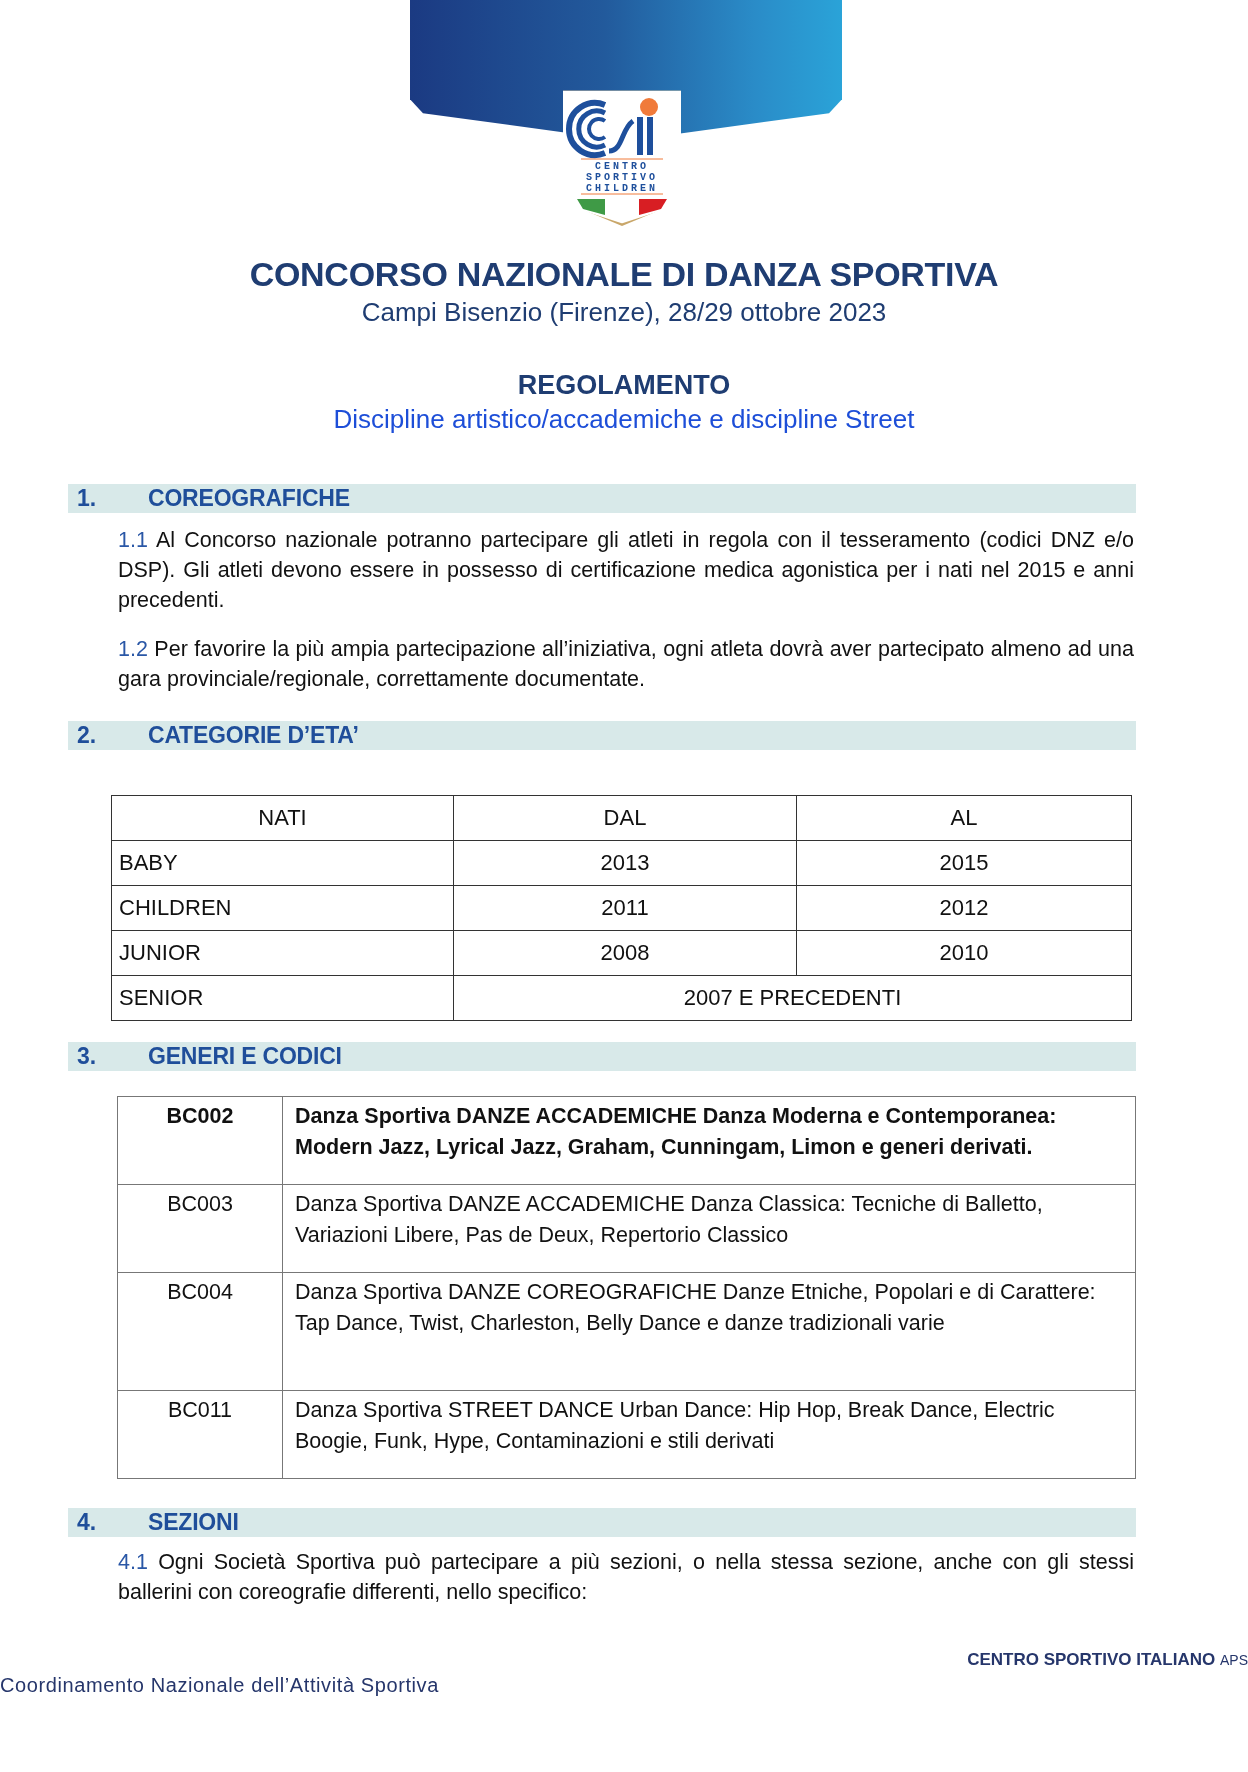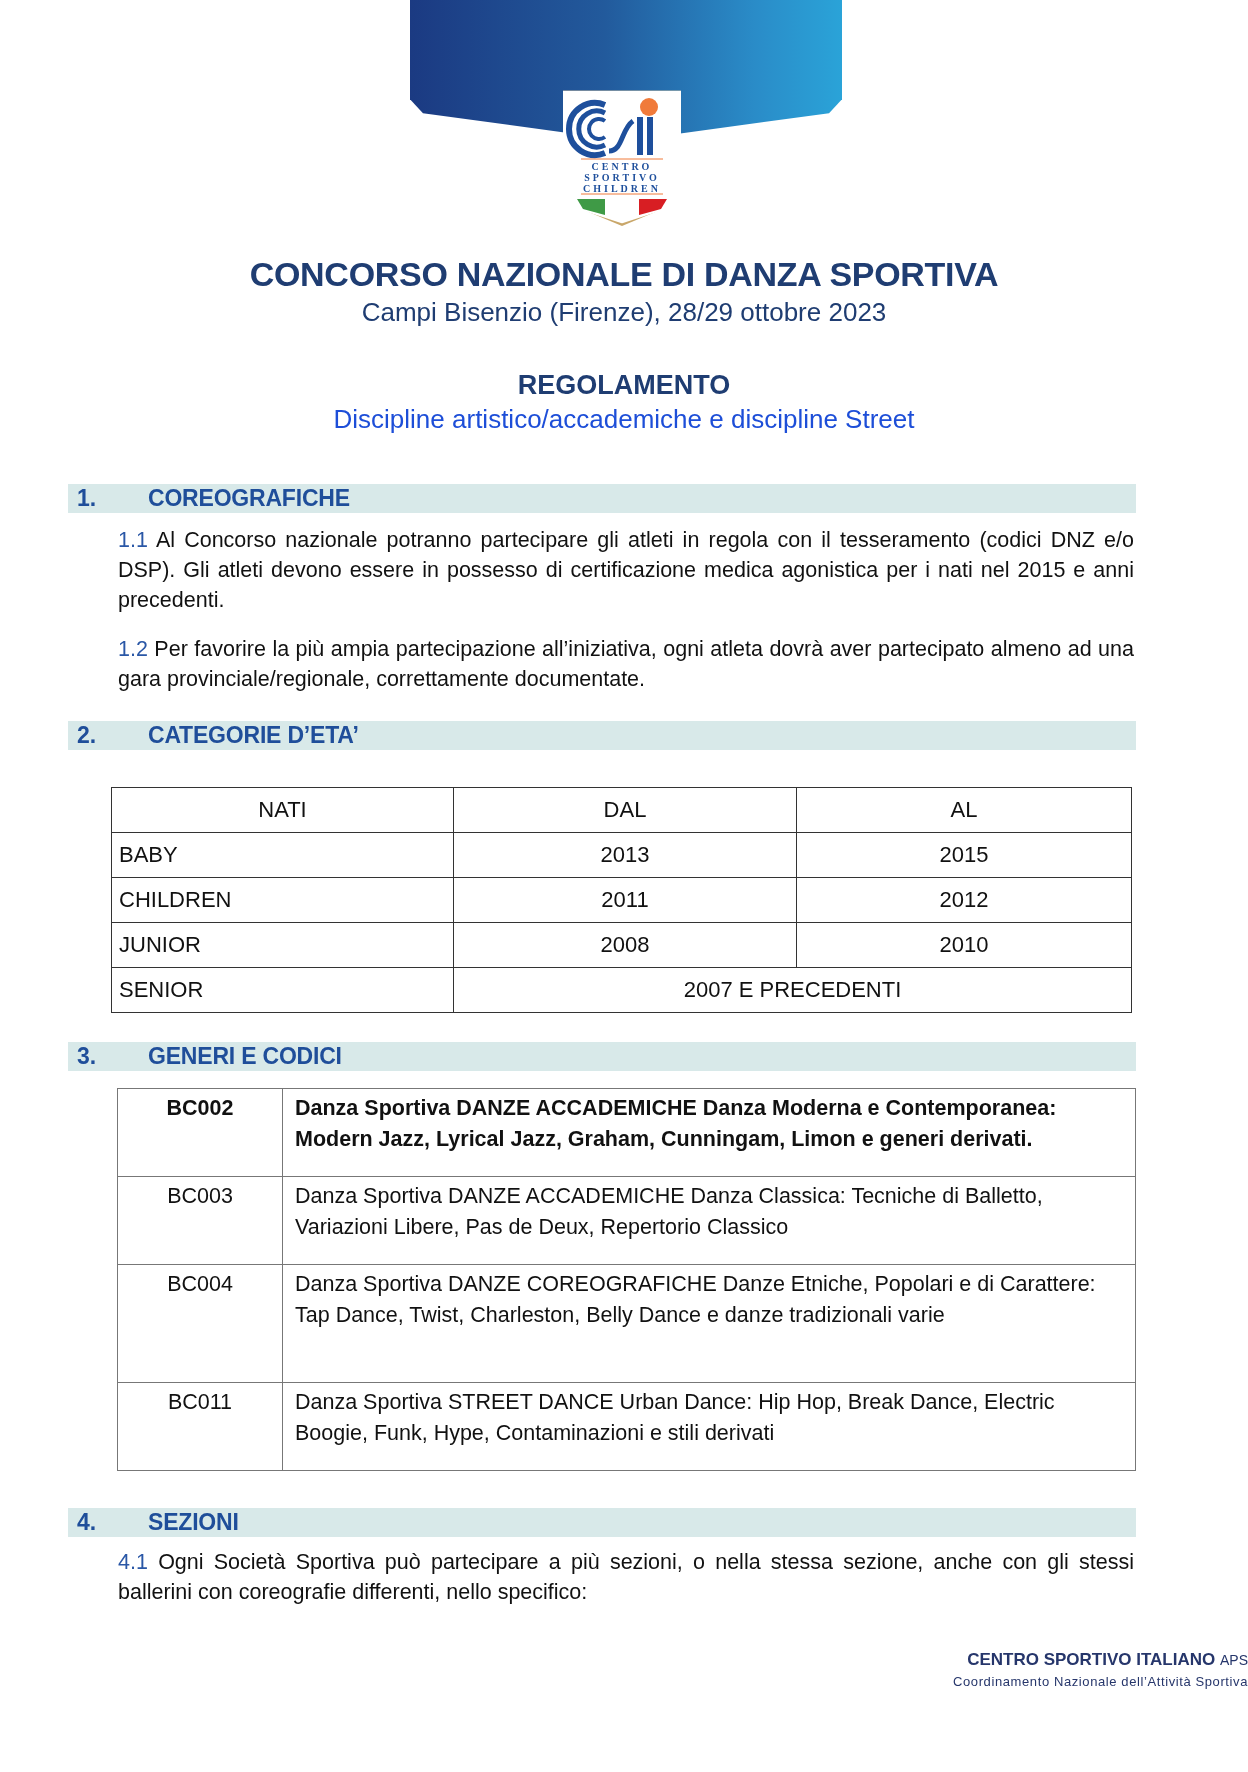--- a/index.html
+++ b/index.html
@@ -13,21 +13,21 @@
   }
   .logo-shield {
     position: absolute; left: 563px; top: 88px; width: 118px; height: 138px;
     background: #fff;
     border-top: 3px solid #c9a76a;
     clip-path: polygon(0 2%, 100% 2%, 100% 82%, 50% 100%, 0 82%);
   }
   .logo-shield svg { position: absolute; left: 0; top: 0; }
   .logo-text {
     position: absolute; left: 0; width: 118px; text-align: center;
-    font-family: Liberation Serif, serif; font-weight: bold;
+    font-family: Liberation Mono, monospace; font-weight: bold;
     font-size: 10px; letter-spacing: 3px; color: #1e4f9c; line-height: 11px;
   }
 
   .title-main {
     position: absolute; left: 0; width: 1248px; top: 255px; text-align: center;
     font-size: 34px; font-weight: bold; color: #1f3d72; letter-spacing: -0.3px;
   }
   .title-sub {
     position: absolute; left: 0; width: 1248px; top: 297px; text-align: center;
     font-size: 26px; color: #1f3d72;
@@ -49,43 +49,43 @@
   }
   .section-num { width: 80px; padding-left: 9px; }
   .section-title { letter-spacing: -0.2px; }
 
   .para {
     position: absolute; left: 118px; width: 1016px;
     font-size: 21.5px; line-height: 30px; text-align: justify; color: #111;
   }
   .para .pnum { color: #2a57a6; }
 
-  table { border-collapse: collapse; position: absolute; }
+  table { border-collapse: collapse; position: absolute; margin-top: 8px; }
   .age-table { left: 111px; top: 787px; width: 1021px; }
   .age-table td {
     border: 1.5px solid #333; height: 45px; font-size: 22px; color: #111;
     padding: 0 7px;
   }
   .age-table td.c { text-align: center; }
 
   .codes-table { left: 117px; top: 1088px; width: 1019px; }
   .codes-table td {
     border: 1.5px solid #777; vertical-align: top; font-size: 21.5px;
     line-height: 31px; color: #111; padding: 4px 12px 0 12px;
   }
   .codes-table td.code { width: 165px; text-align: center; padding-left: 0; padding-right: 0; }
 
   .footer-line1 {
     position: absolute; left: 0; width: 1248px; top: 1650px; text-align: right;
     font-size: 17px; font-weight: bold; color: #26366b;
   }
   .footer-line1 .aps { font-weight: normal; font-size: 14px; }
   .footer-line2 {
-    position: absolute; left: 0; width: 1248px; top: 1674px; text-align: right;
-    font-size: 13px; color: #26366b; letter-spacing: 0.6px;
+    position: absolute; left: 0; width: 1248px; top: 1674px; text-align: left;
+    font-size: 20px; color: #26366b; letter-spacing: 0.6px;
   }
 </style>
 </head>
 <body>
 
 <div class="header-banner"></div>
 <div class="logo-shield">
   <svg width="118" height="138" viewBox="0 0 118 138">
 
     <path d="M42 14 A26 26 0 1 0 42 62" fill="none" stroke="#1e4f9c" stroke-width="6"></path>

